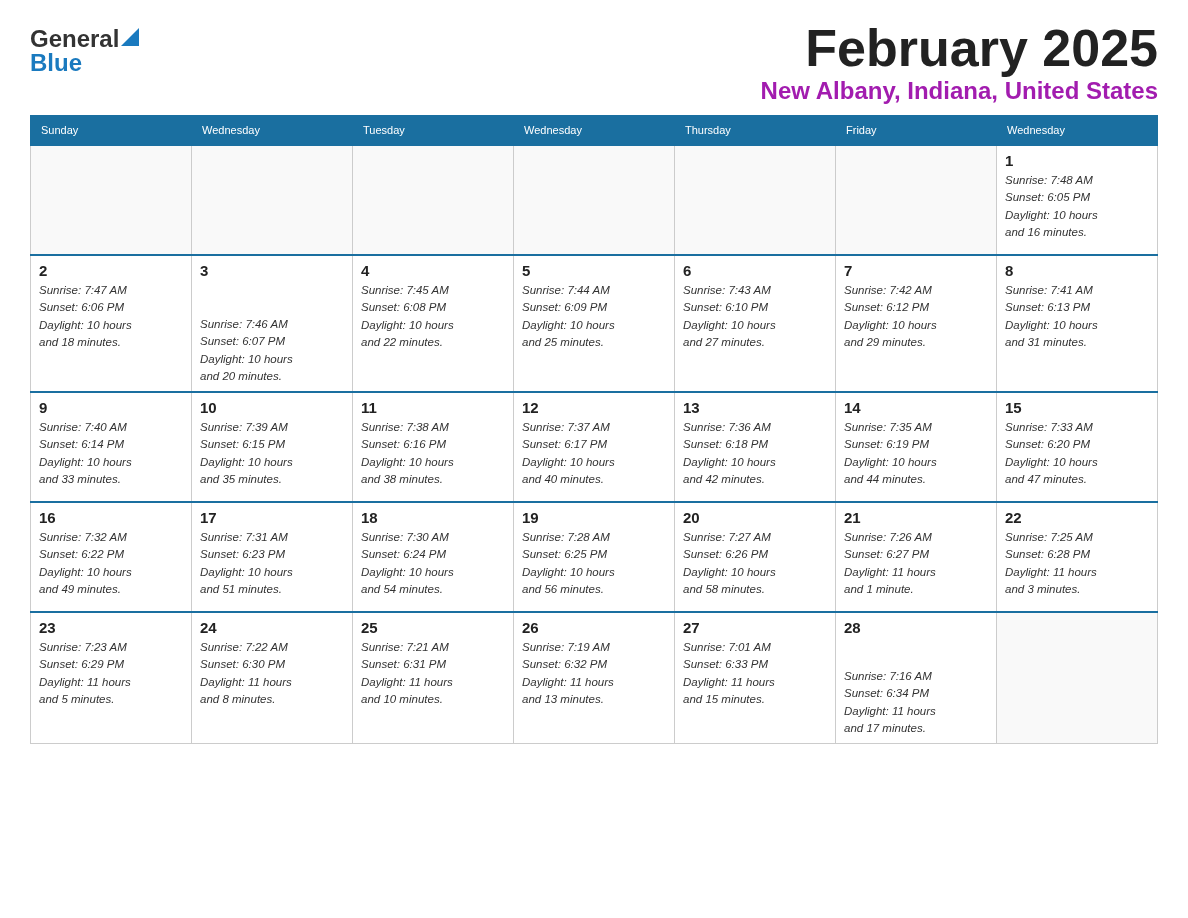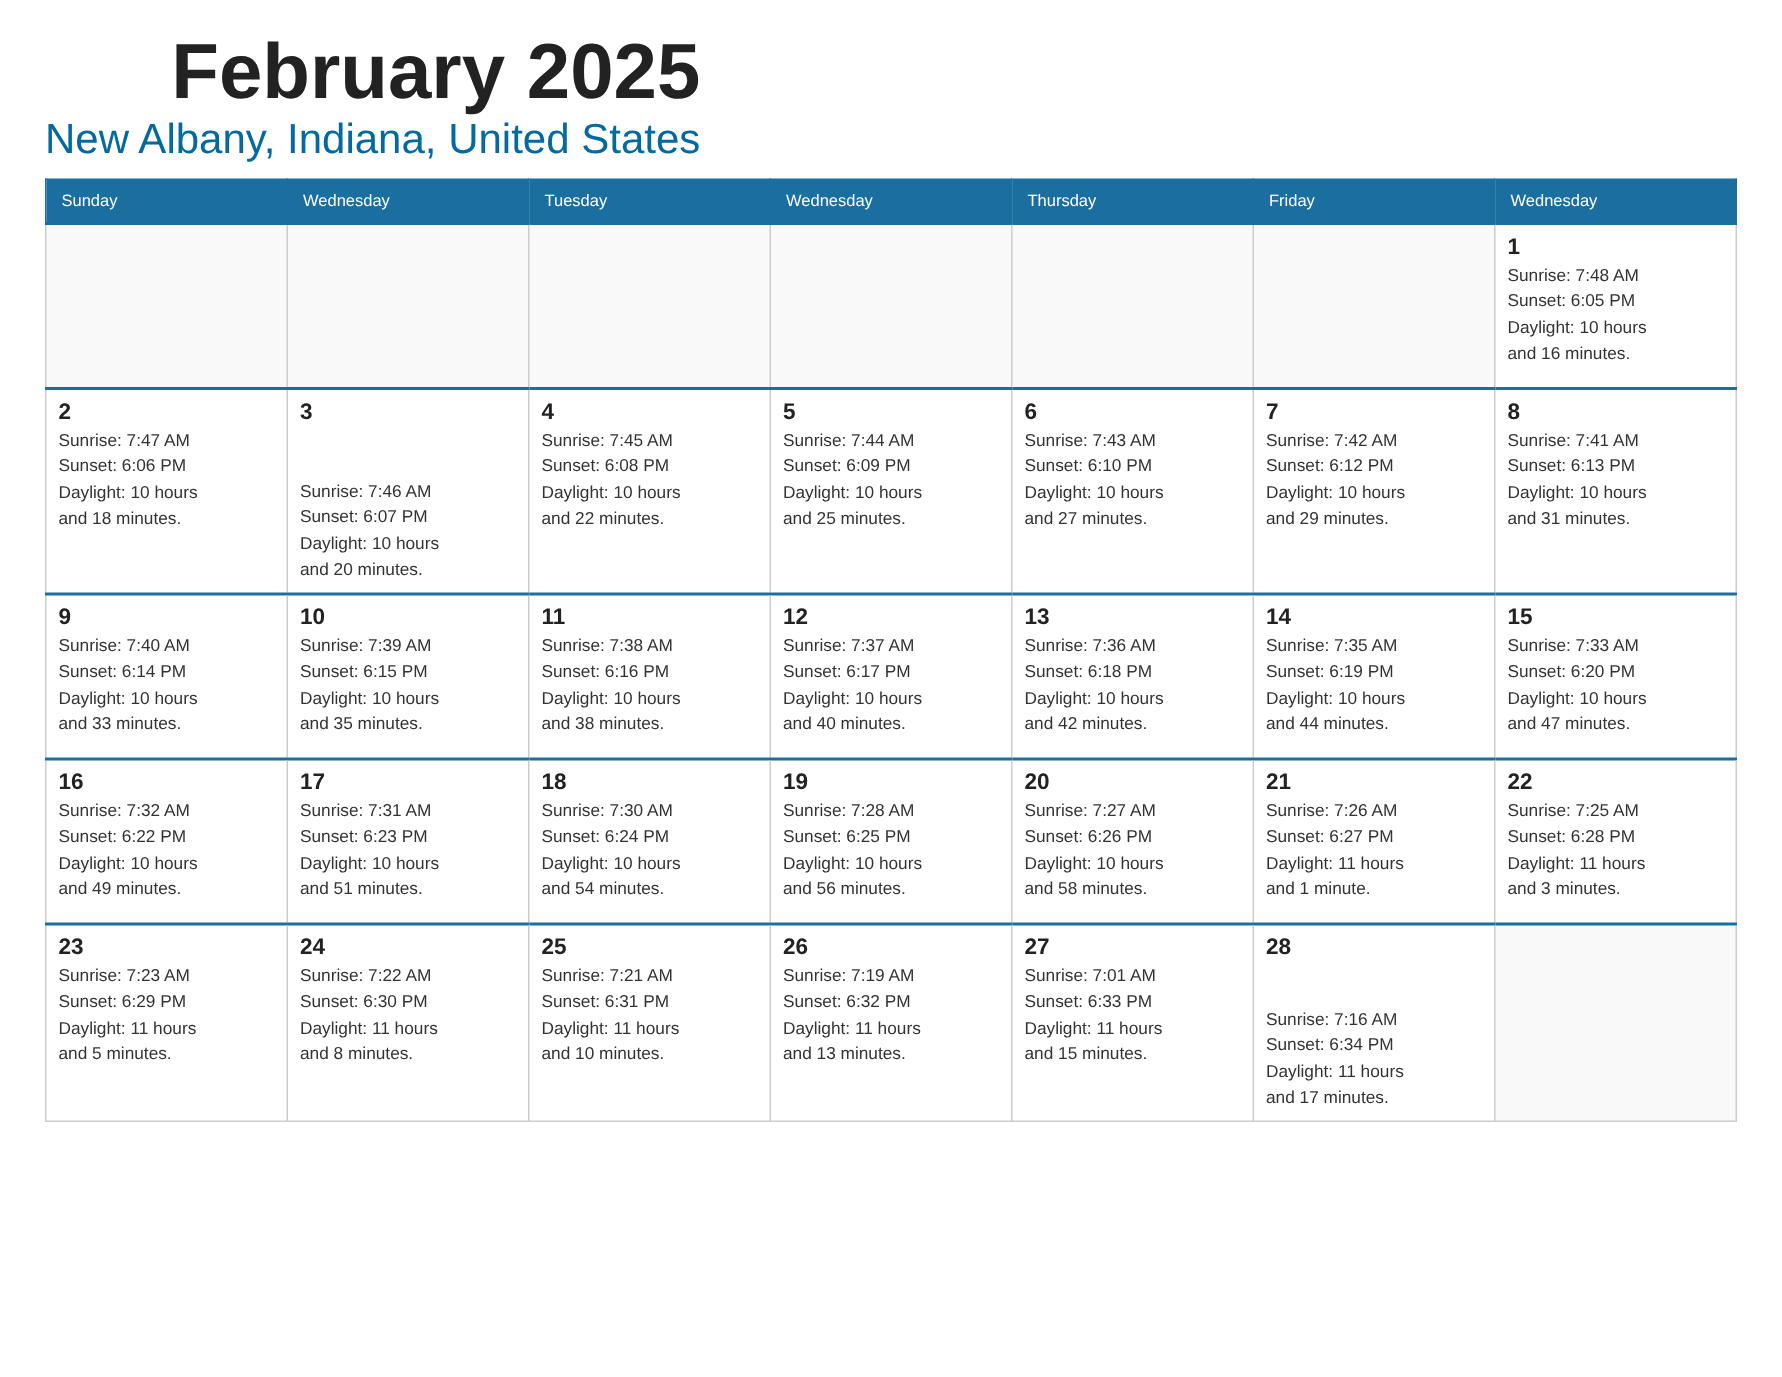--- a/index.html
+++ b/index.html
@@ -25,23 +25,23 @@
     .title-area {
       text-align: right;
     }
     .title-area h1 {
       font-size: 52px;
       font-weight: bold;
       color: #222;
       line-height: 1.1;
     }
     .title-area h2 {
-      font-size: 28px;
-      font-weight: normal;
-      color: #0369a1;
+      font-size: 24px;
+      font-weight: bold;
+      color: #a21caf;
     }
     .calendar {
       width: 100%;
       border-collapse: collapse;
       border: 1px solid #aaa;
     }
     .calendar th {
       background-color: #1a6fa0;
       color: #fff;
       padding: 8px 10px;
@@ -70,29 +70,39 @@
       font-size: 15px;
       font-weight: bold;
       color: #222;
       display: block;
       margin-bottom: 3px;
     }
     .day-info {
       font-size: 11.5px;
       color: #333;
       line-height: 1.5;
+      font-style: italic;
     }
     .empty-cell {
       background: #f9f9f9;
     }
   </style>
 </head>
 <body>
 
 <div class="header">
+  <div class="logo">
+    <div style="display:flex; align-items:center;">
+      <span style="font-size:24px; font-weight:bold; color:#333;">General</span>
+      <svg width="18" height="18" viewBox="0 0 18 18" style="margin-left:2px; margin-top:-4px;">
+        <polygon points="0,18 18,18 18,0" fill="#1a7abf"></polygon>
+      </svg>
+    </div>
+    <span style="font-size:24px; font-weight:bold; color:#1a7abf; margin-top:-4px;">Blue</span>
+  </div>
   <div class="title-area">
     <h1>February 2025</h1>
     <h2>New Albany, Indiana, United States</h2>
   </div>
 </div>
 
 <table class="calendar">
   <thead>
     <tr>
     <th>Sunday</th>

